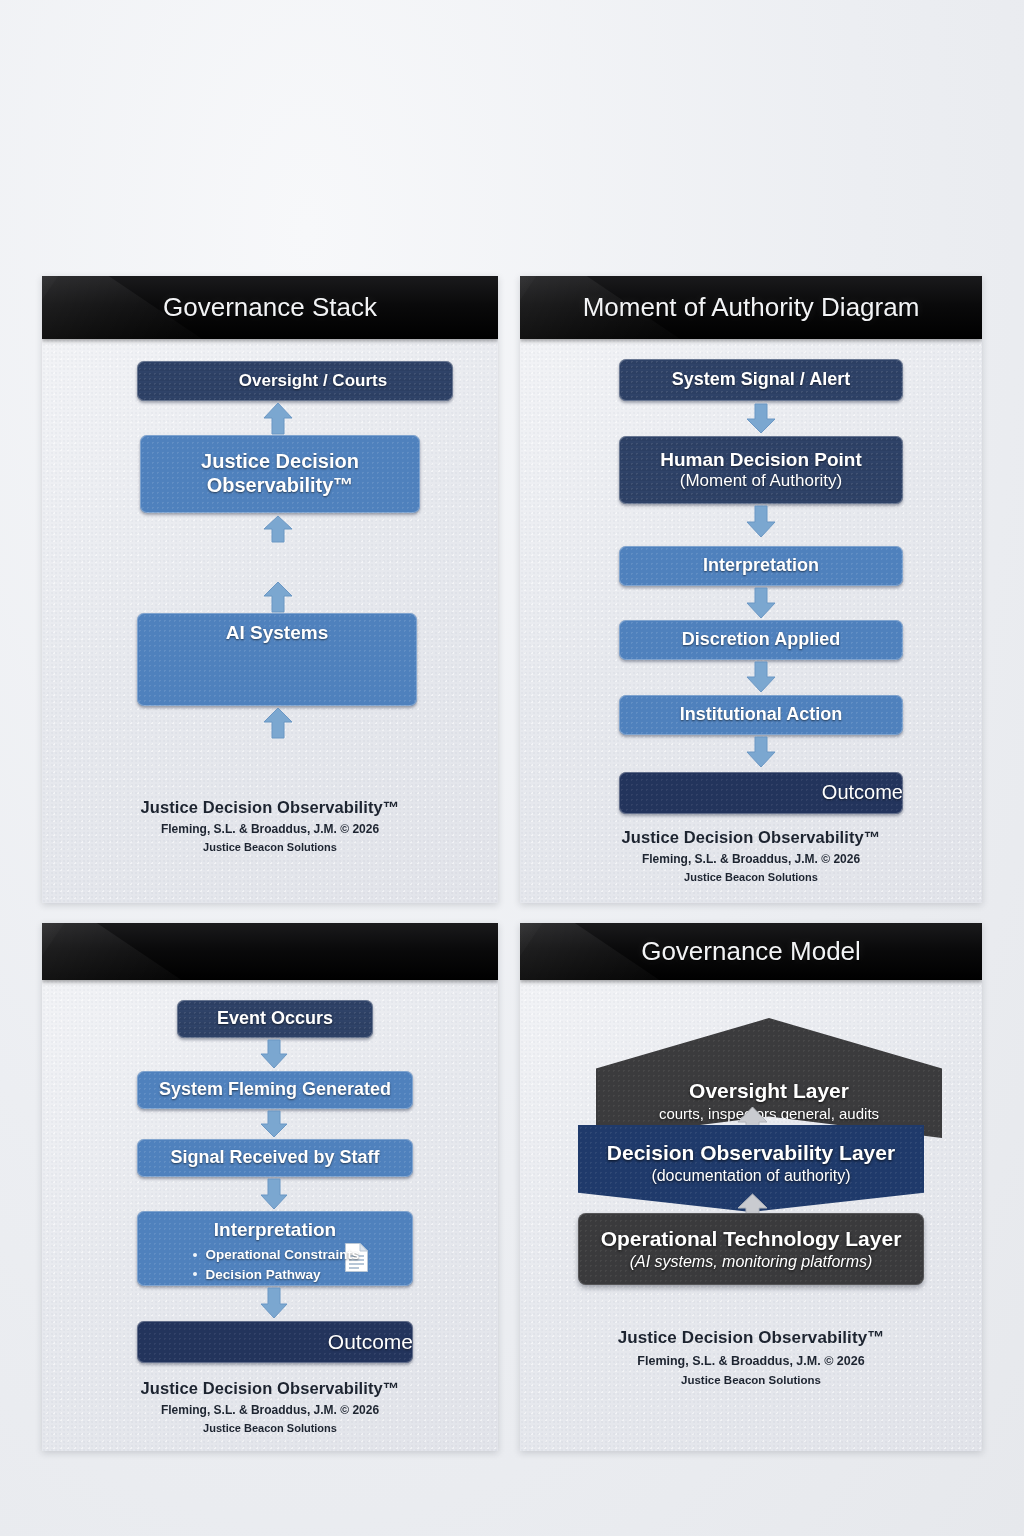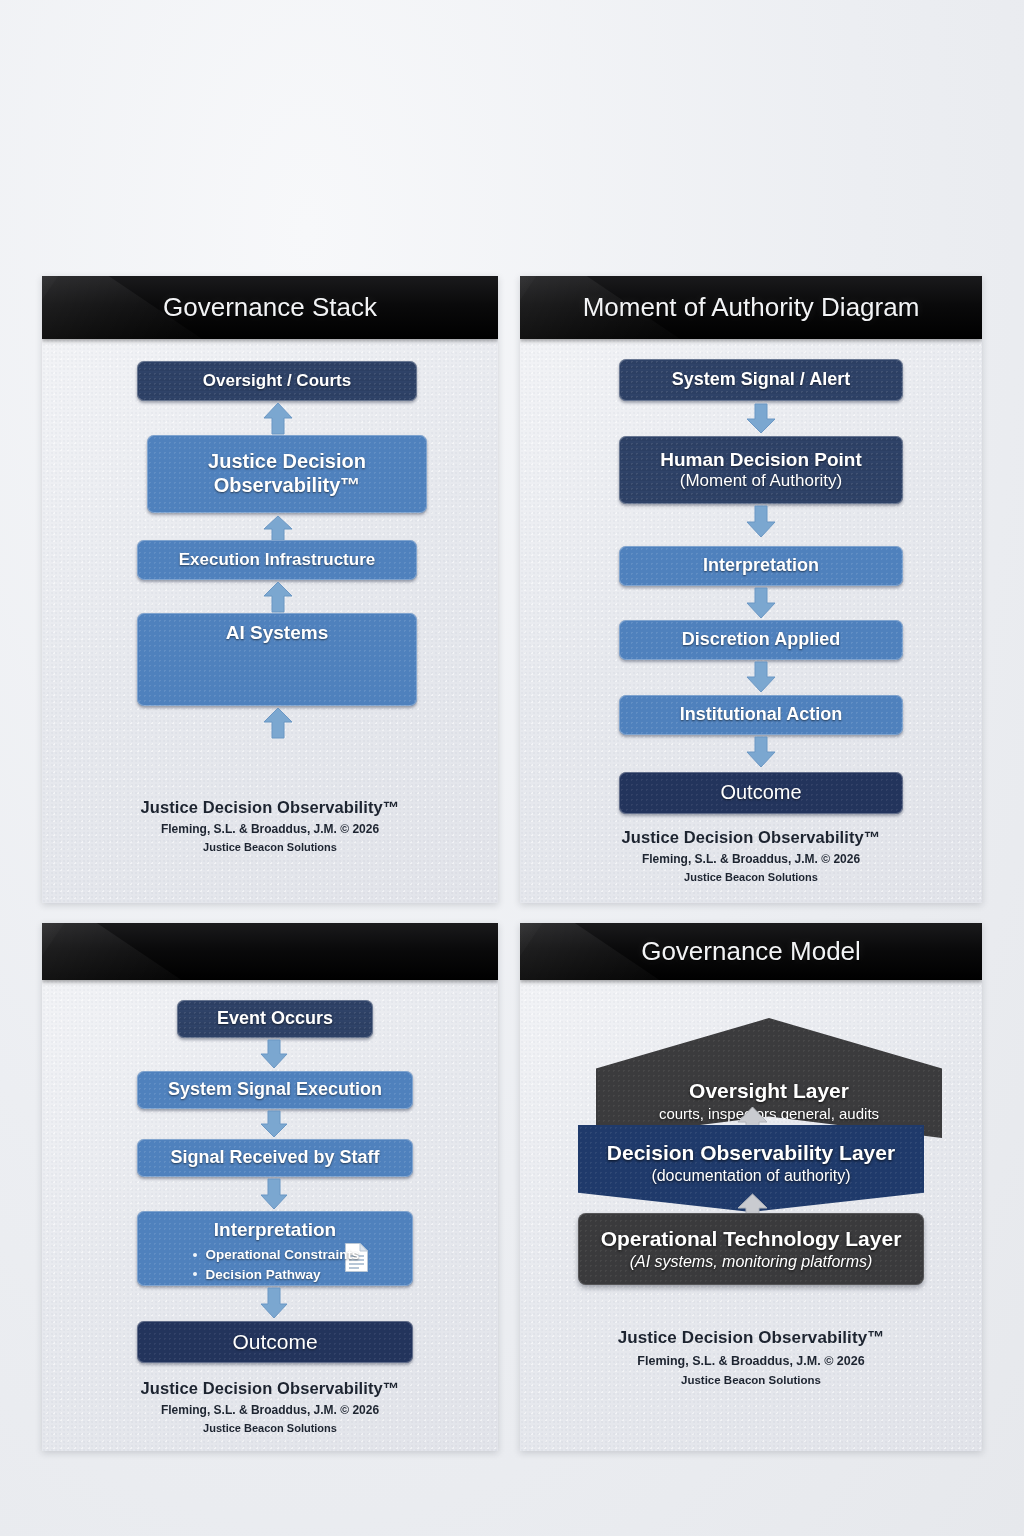--- a/index.html
+++ b/index.html
@@ -89,21 +89,21 @@
     line-height:1.18;
     position:relative;z-index:2;
   }
   .box.navy{background-color:#2c3f63;
     background-image:radial-gradient(rgba(255,255,255,.09) 1px,transparent 1px),
       linear-gradient(180deg,#35487080 0%,#22325200 70%);}
   .box.blue{background-color:#4f81bd;
     background-image:radial-gradient(rgba(255,255,255,.12) 1px,transparent 1px),
       linear-gradient(180deg,#69 0%,rgba(40,70,110,0) 75%);}
   .box.deepnavy{background-color:#23345c;
-    background-image:radial-gradient(rgba(255,255,255,.07) 1px,transparent 1px);}
+    background-image:radial-gradient(rgba(255,255,255,.07) 1px,transparent 1px);align-items:flex-end;}
 
   .box ul{
     margin:4px 0 0 0;padding:0 0 0 0;
     list-style:none;text-align:left;position:relative;z-index:2;
   }
   .box ul li{
     position:relative;padding-left:15px;
     text-shadow:0 1px 2px rgba(0,0,0,.5);
     line-height:1.45;
   }
@@ -169,42 +169,39 @@
 <div class="grid">
 
   <div class="panel" style="left:0;top:0;width:456px;height:627px;">
     <div class="body" style="top:63px;"></div>
     <div class="hdr" style="height:63px;">
       <div class="gloss"></div>
         <div class="gloss2"></div>
       <h1 style="font-size:26px;">Governance Stack</h1>
     </div>
 
-    <div class="box navy" style="left:95px;top:85px;width:280px;height:40px;">
+    <div class="box navy" style="left:95px;top:85px;width:280px;height:40px;padding-left:36px;">
       <span class="t" style="font-size:17px;font-weight:700;">Oversight / Courts</span>
     </div>
     <div class="arrow" style="left:220px;top:126px;">
       <svg width="32" height="33" viewBox="0 0 32 33">
         <path d="M16 1 L30 16 L22 16 L22 32 L10 32 L10 16 L2 16 Z" fill="#7ba7d0" stroke="#6b97c4" stroke-width="1"></path>
       </svg>
     </div>
 
-    <div class="box blue" style="left:105px;top:159px;width:280px;height:78px;">
+    <div class="box blue" style="left:98px;top:159px;width:280px;height:78px;">
       <span class="t" style="font-size:20px;font-weight:700;white-space:pre-line;">Justice Decision
 Observability™</span>
     </div>
     <div class="arrow" style="left:220px;top:239px;">
       <svg width="32" height="28" viewBox="0 0 32 28">
         <path d="M16 1 L30 14 L22 14 L22 27 L10 27 L10 14 L2 14 Z" fill="#7ba7d0" stroke="#6b97c4" stroke-width="1"></path>
       </svg>
     </div>
 
-    <div class="box blue" style="left:95px;top:264px;width:280px;height:40px;">
-      <span class="t" style="font-size:17px;font-weight:700;">Execution Infrastructure</span>
-    </div>
     <div class="arrow" style="left:220px;top:305px;">
       <svg width="32" height="32" viewBox="0 0 32 32">
         <path d="M16 1 L30 15 L22 15 L22 31 L10 31 L10 15 L2 15 Z" fill="#7ba7d0" stroke="#6b97c4" stroke-width="1"></path>
       </svg>
     </div>
 
     <div class="box blue" style="left:95px;top:337px;width:280px;height:93px;justify-content:flex-start;padding-top:9px;box-sizing:border-box;">
       <span class="t" style="font-size:19px;font-weight:700;">AI Systems</span>
     </div>
     <div class="arrow" style="left:220px;top:431px;">
@@ -296,21 +293,21 @@
     <div class="box navy" style="left:135px;top:77px;width:196px;height:38px;">
       <span class="t" style="font-size:18px;font-weight:700;">Event Occurs</span>
     </div>
     <div class="arrow" style="left:217px;top:116px;">
       <svg width="30" height="30" viewBox="0 0 30 30">
         <path d="M15 29 L28 15 L21 15 L21 1 L9 1 L9 15 L2 15 Z" fill="#7ba7d0" stroke="#6b97c4" stroke-width="1"></path>
       </svg>
     </div>
 
     <div class="box blue" style="left:95px;top:148px;width:276px;height:38px;">
-      <span class="t" style="font-size:18px;font-weight:700;">System Signal Execution</span>
+      <span class="t" style="font-size:18px;font-weight:700;">System Fleming Generated</span>
     </div>
     <div class="arrow" style="left:217px;top:187px;">
       <svg width="30" height="28" viewBox="0 0 30 28">
         <path d="M15 27 L28 14 L21 14 L21 1 L9 1 L9 14 L2 14 Z" fill="#7ba7d0" stroke="#6b97c4" stroke-width="1"></path>
       </svg>
     </div>
 
     <div class="box blue" style="left:95px;top:216px;width:276px;height:38px;">
       <span class="t" style="font-size:18px;font-weight:700;">Signal Received by Staff</span>
     </div>

